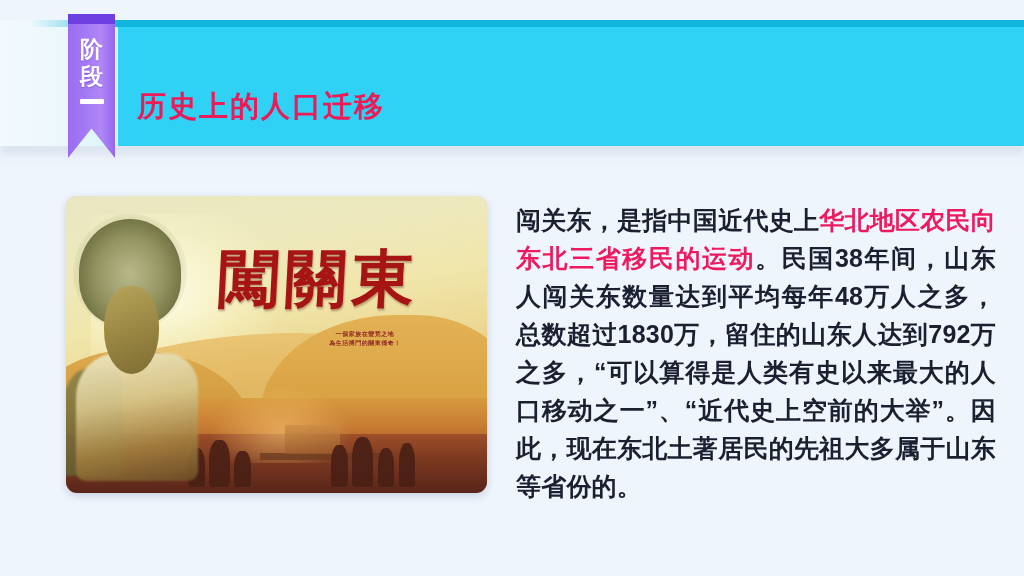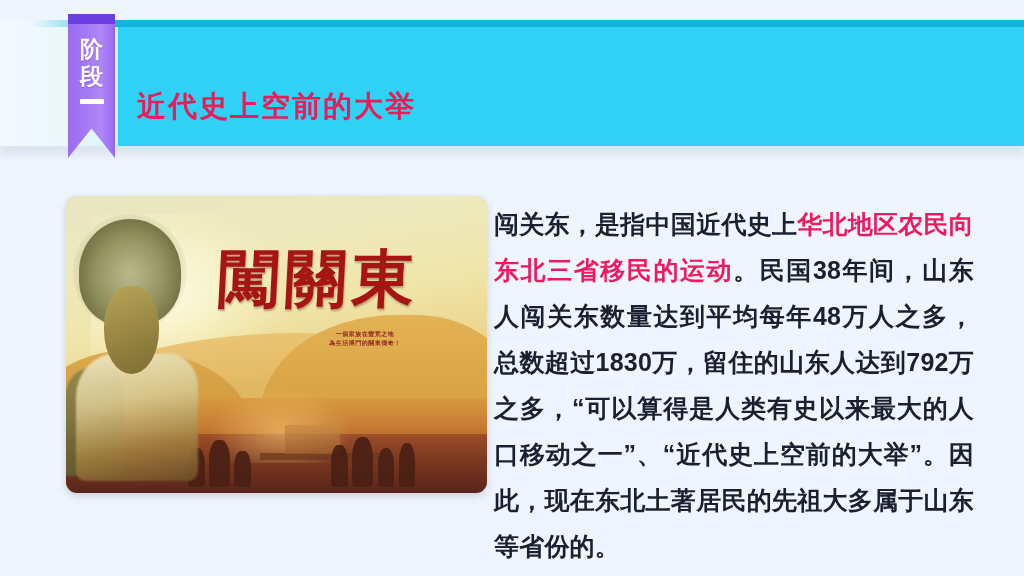--- a/index.html
+++ b/index.html
@@ -173,22 +173,22 @@
     transform:skewX(-3deg);
   }
   .p-tag{
     position:absolute; left:53%; top:45%; width:36%;
     font-size:6px; color:#8d2020; line-height:9px; font-weight:bold;
     letter-spacing:.5px; text-align:center; opacity:.92;
   }
 
   
   .para{
-    position:absolute; left:494px; top:201px; width:480px;
-    font-size:25px; font-weight:bold; line-height:46px;
+    position:absolute; left:516px; top:201px; width:480px;
+    font-size:25px; font-weight:bold; line-height:38px;
     color:#1b2030; letter-spacing:.2px; text-align:justify;
   }
   .para .hl{ color:#ee1a5f; }
 </style>
 </head>
 <body>
 
 <div id="slide">
 
   <div class="banner-wrap">
@@ -202,21 +202,21 @@
   <div class="ribbon">
     <div class="ribbon-cap"></div>
     <div class="ribbon-body"></div>
     <div class="ribbon-text">
       <span>阶</span>
       <span>段</span>
       <i class="ribbon-dash"></i>
     </div>
   </div>
 
-  <div class="title-sub">近代史上空前的大举</div>
+  <div class="title-sub">历史上的人口迁移</div>
 
   <div class="poster">
     <div class="p-sky"></div>
     <div class="p-glow"></div>
     <div class="p-hill-far"></div>
     <div class="p-hill-right"></div>
     <div class="p-hill-left"></div>
     <div class="p-mid"></div>
     <div class="p-ground"></div>
     <div class="p-ground-haze"></div>

